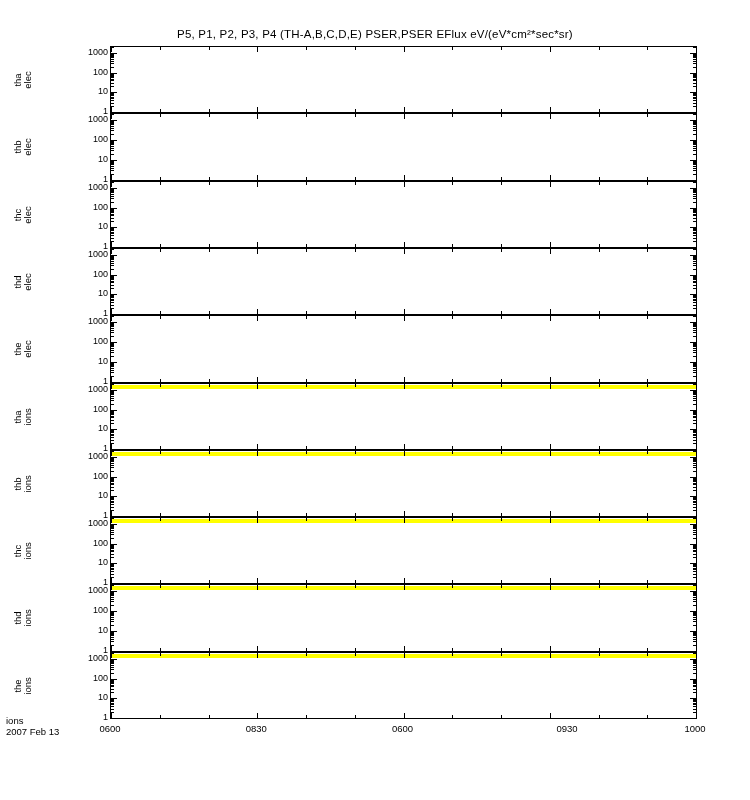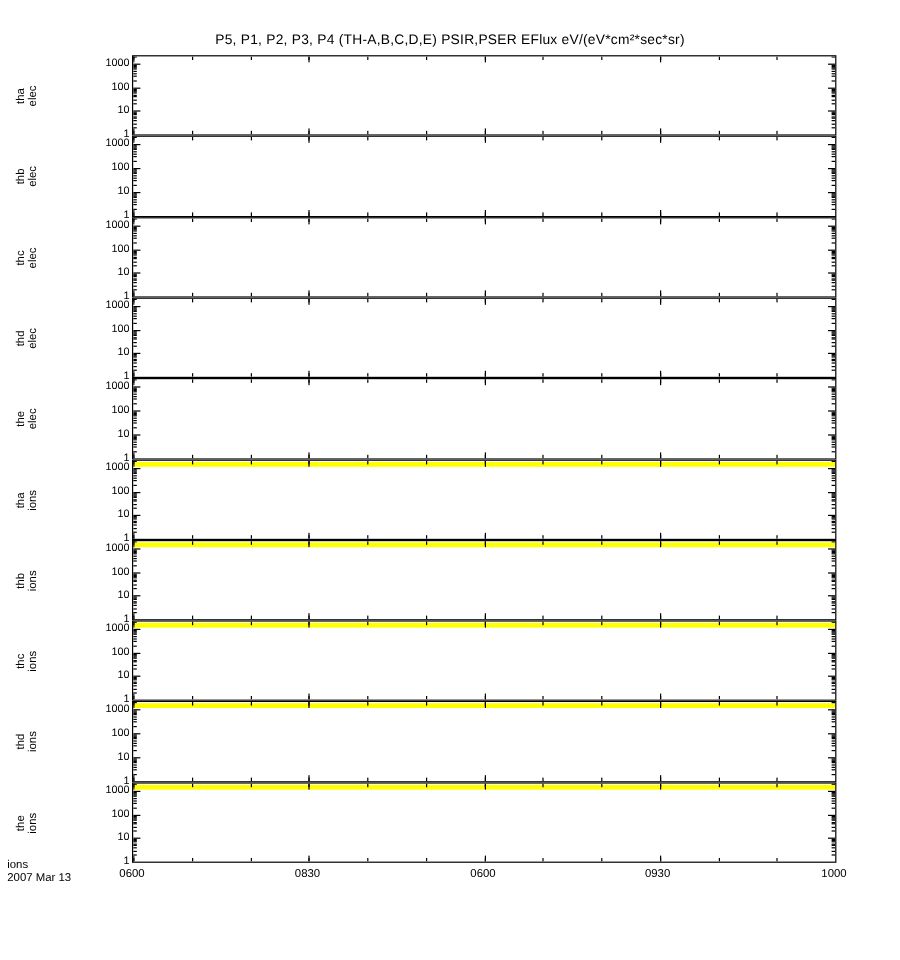--- a/index.html
+++ b/index.html
@@ -123,21 +123,21 @@
     color: #000;
     line-height: 11px;
   }
   #xaxis-caption div { white-space: nowrap; }
 </style>
 </head>
 <body>
 
 <div id="root">
 
-  <div id="chart-title">P5, P1, P2, P3, P4  (TH-A,B,C,D,E)  PSIR,PSER EFlux eV/(eV*cm²*sec*sr)</div>
+  <div id="chart-title">P5, P1, P2, P3, P4  (TH-A,B,C,D,E)  PSER,PSER EFlux eV/(eV*cm²*sec*sr)</div>
 
   <div id="plot-stack">
       <div class="panel" style="top: 0px; height: 67px;">
         <div class="panel-plotarea">
           <div class="tick-y" style="top: 65px; width: 6px; left: 0px;"></div>
           <div class="tick-y" style="top: 65px; width: 6px; right: 0px;"></div>
           <div class="tick-y" style="top: 45px; width: 6px; left: 0px;"></div>
           <div class="tick-y" style="top: 45px; width: 6px; right: 0px;"></div>
           <div class="tick-y" style="top: 26px; width: 6px; left: 0px;"></div>
           <div class="tick-y" style="top: 26px; width: 6px; right: 0px;"></div>
@@ -1217,22 +1217,22 @@
       <div class="ylabel" style="left: -122px; top: 629.5px;">
         <span>the</span>
         <span>ions</span>
       </div>
     </div>
 
   <div id="xaxis">
       <div class="xtick-label" style="left: 0px;">0600</div>
       <div class="xtick-label" style="left: 146.25px;">0830</div>
       <div class="xtick-label" style="left: 292.5px;">0600</div>
-      <div class="xtick-label" style="left: 438px;">0930</div>
+      <div class="xtick-label" style="left: 457px;">0930</div>
       <div class="xtick-label" style="left: 585px;">1000</div>
     </div>
 
   <div id="xaxis-caption">
     <div>ions</div>
-    <div>2007 Mar 13</div>
+    <div>2007 Feb 13</div>
   </div>
 
 </div>
 
 </body></html>

